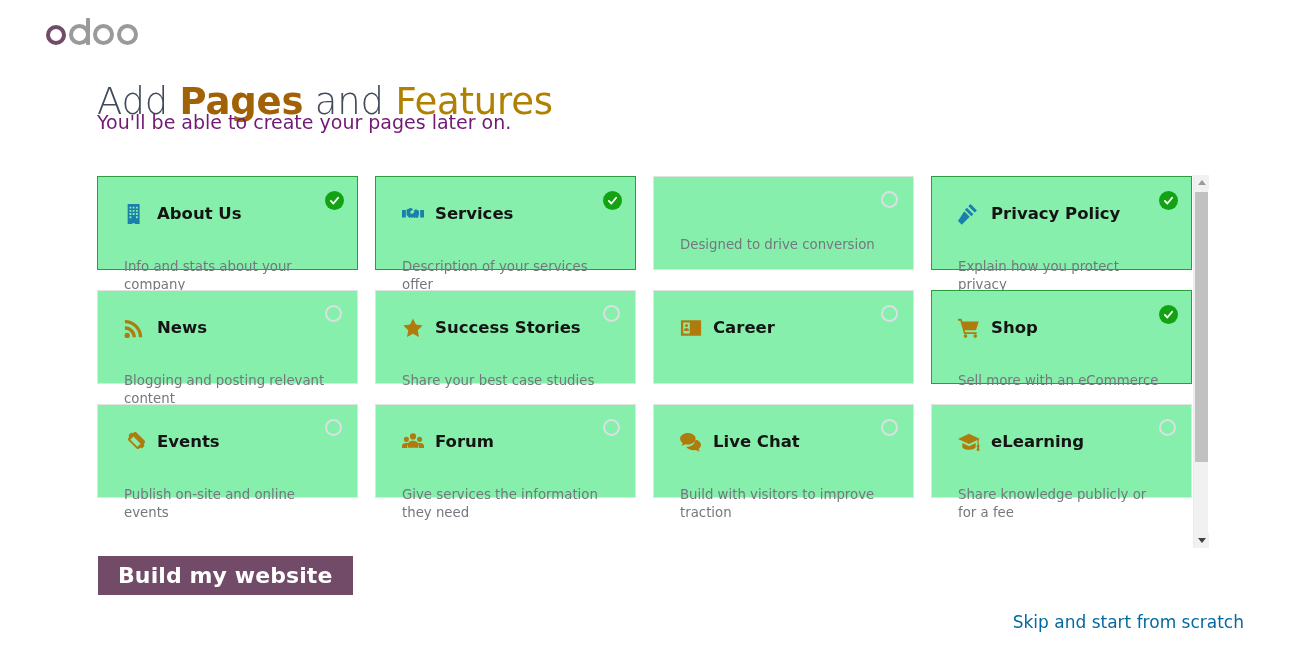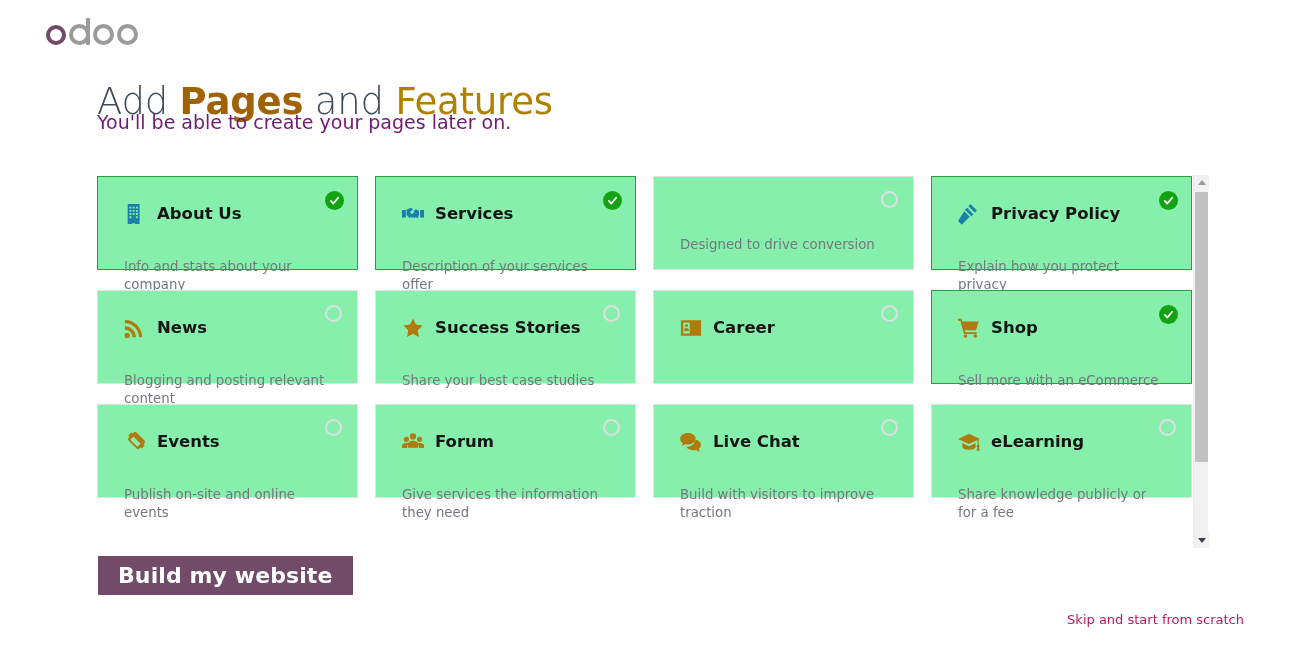--- a/index.html
+++ b/index.html
@@ -226,22 +226,22 @@
     font-family: inherit;
     font-size: 22px;
     font-weight: 700;
     cursor: pointer;
     letter-spacing: 0.1px;
   }
   .skip-link {
     position: absolute;
     right: 62px;
     top: 612px;
-    font-size: 13px;
-    color: #be185d;
+    font-size: 17px;
+    color: #0369a1;
     text-decoration: none;
     font-weight: 500;
     cursor: pointer;
     white-space: nowrap;
   }
 </style>
 </head>
 <body>
 
 <div class="logo">

